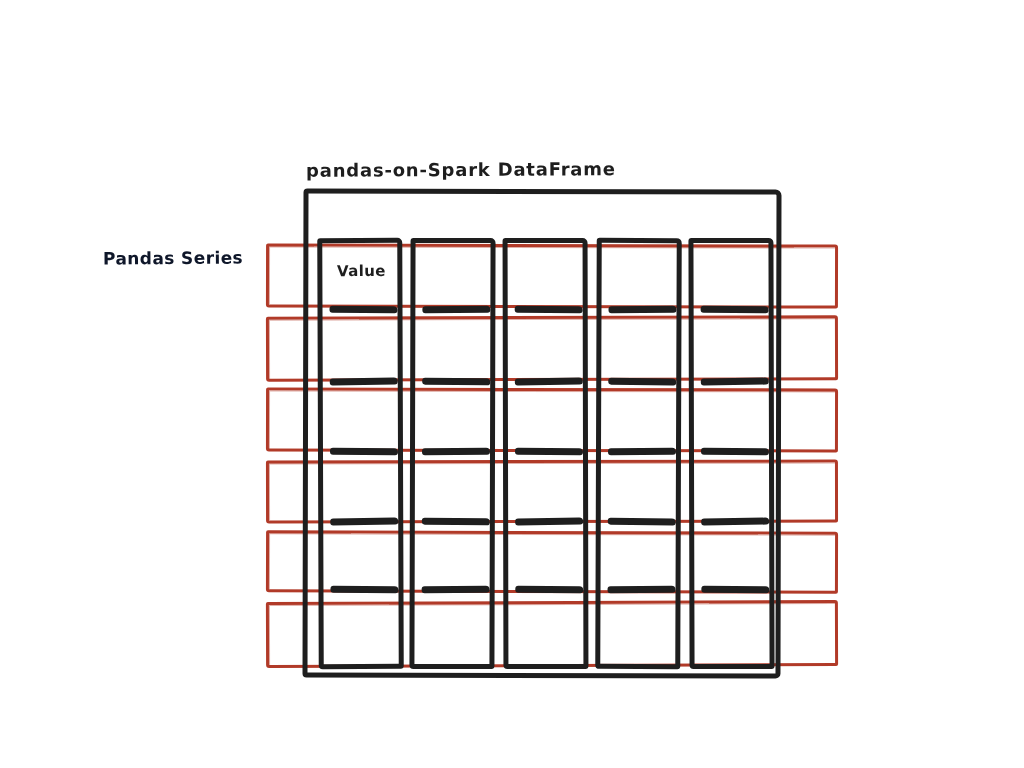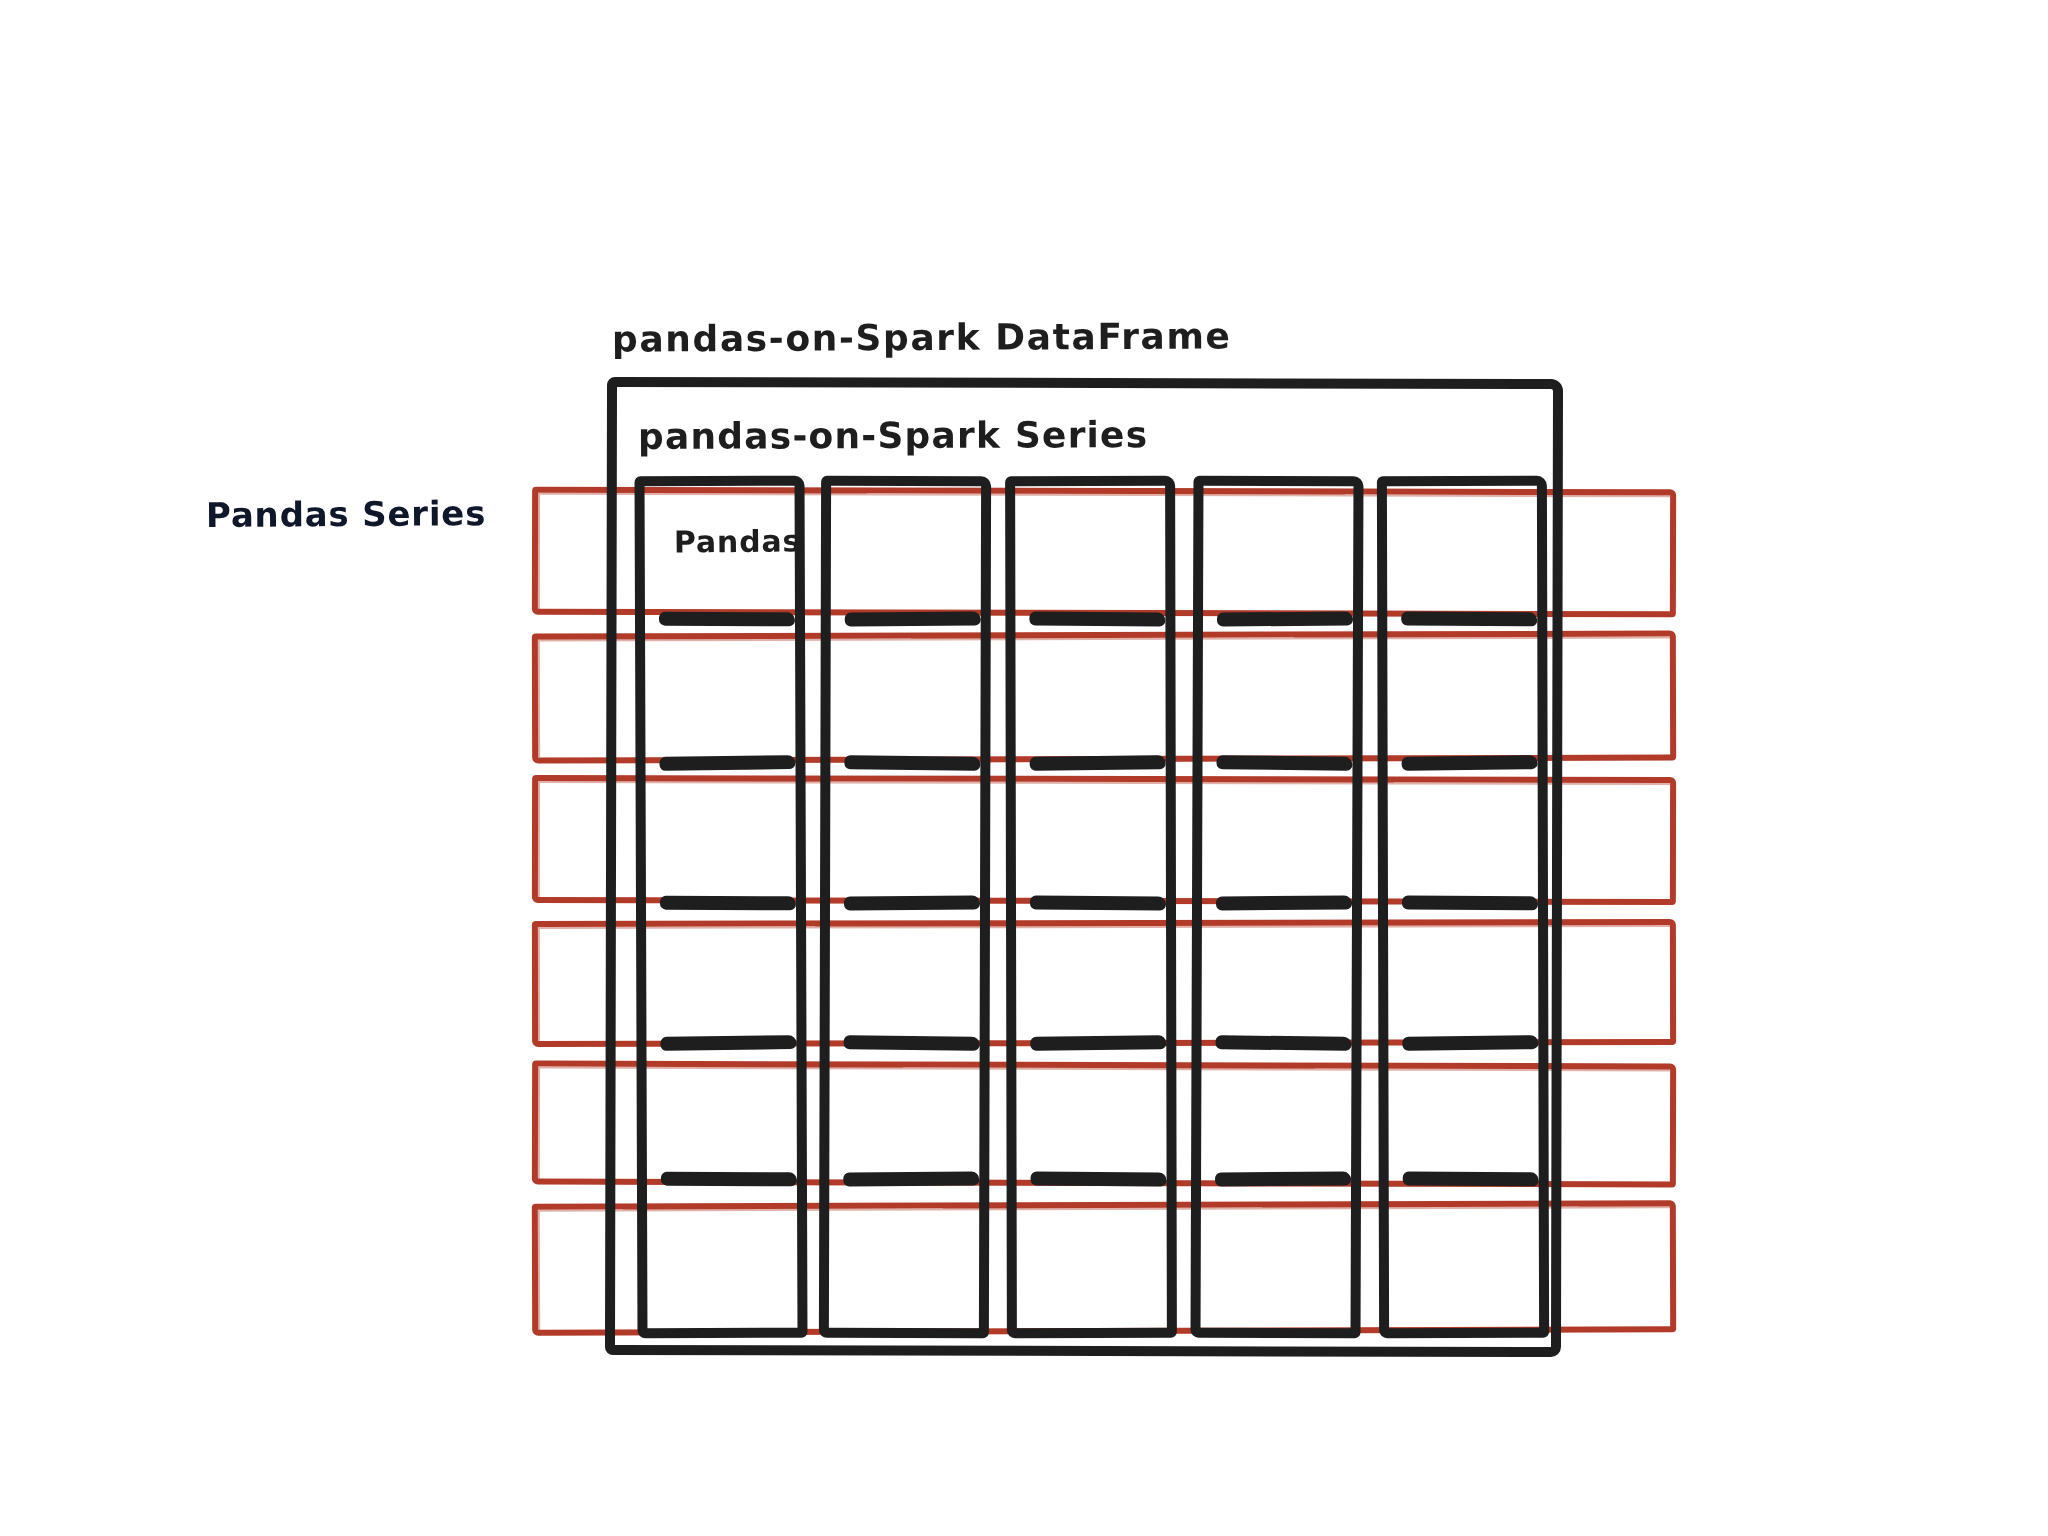--- a/index.html
+++ b/index.html
@@ -53,21 +53,20 @@
     font-size: 15px; font-weight: 600; letter-spacing: 0.4px;
     transform: rotate(-0.5deg); z-index: 3;
   }
 </style>
 </head>
 <body>
 
 <div class="canvas">
   <div class="title">pandas-on-Spark DataFrame</div>
   <div class="frame"></div>
-  <div class="col-label">pandas-on-Spark Series</div>
   <div class="row-label">Pandas Series</div>
   <div id="red-rows">
       <div class="red-row" style="top: 202px; height: 58px; transform: rotate(0.12deg);"></div>
       <div class="red-row" style="top: 274px; height: 59px; transform: rotate(-0.15deg);"></div>
       <div class="red-row" style="top: 346px; height: 58px; transform: rotate(0.1deg);"></div>
       <div class="red-row" style="top: 418px; height: 57px; transform: rotate(-0.1deg);"></div>
       <div class="red-row" style="top: 489px; height: 56px; transform: rotate(0.14deg);"></div>
       <div class="red-row" style="top: 559px; height: 60px; transform: rotate(-0.18deg);"></div>
     </div>
   <div id="columns">
@@ -100,14 +99,14 @@
         <div class="dash" style="top: 343px; transform: rotate(-0.6deg);"></div>
       </div>
       <div class="col" style="left: 689px; transform: rotate(-0.15deg);">
         <div class="dash" style="top: 63px; transform: rotate(0.5deg);"></div>
         <div class="dash" style="top: 135px; transform: rotate(-0.6deg);"></div>
         <div class="dash" style="top: 205px; transform: rotate(0.5deg);"></div>
         <div class="dash" style="top: 275px; transform: rotate(-0.6deg);"></div>
         <div class="dash" style="top: 343px; transform: rotate(0.5deg);"></div>
       </div>
     </div>
-  <div class="value-label">Pandas</div>
+  <div class="value-label">Value</div>
 </div>
 
 </body></html>

